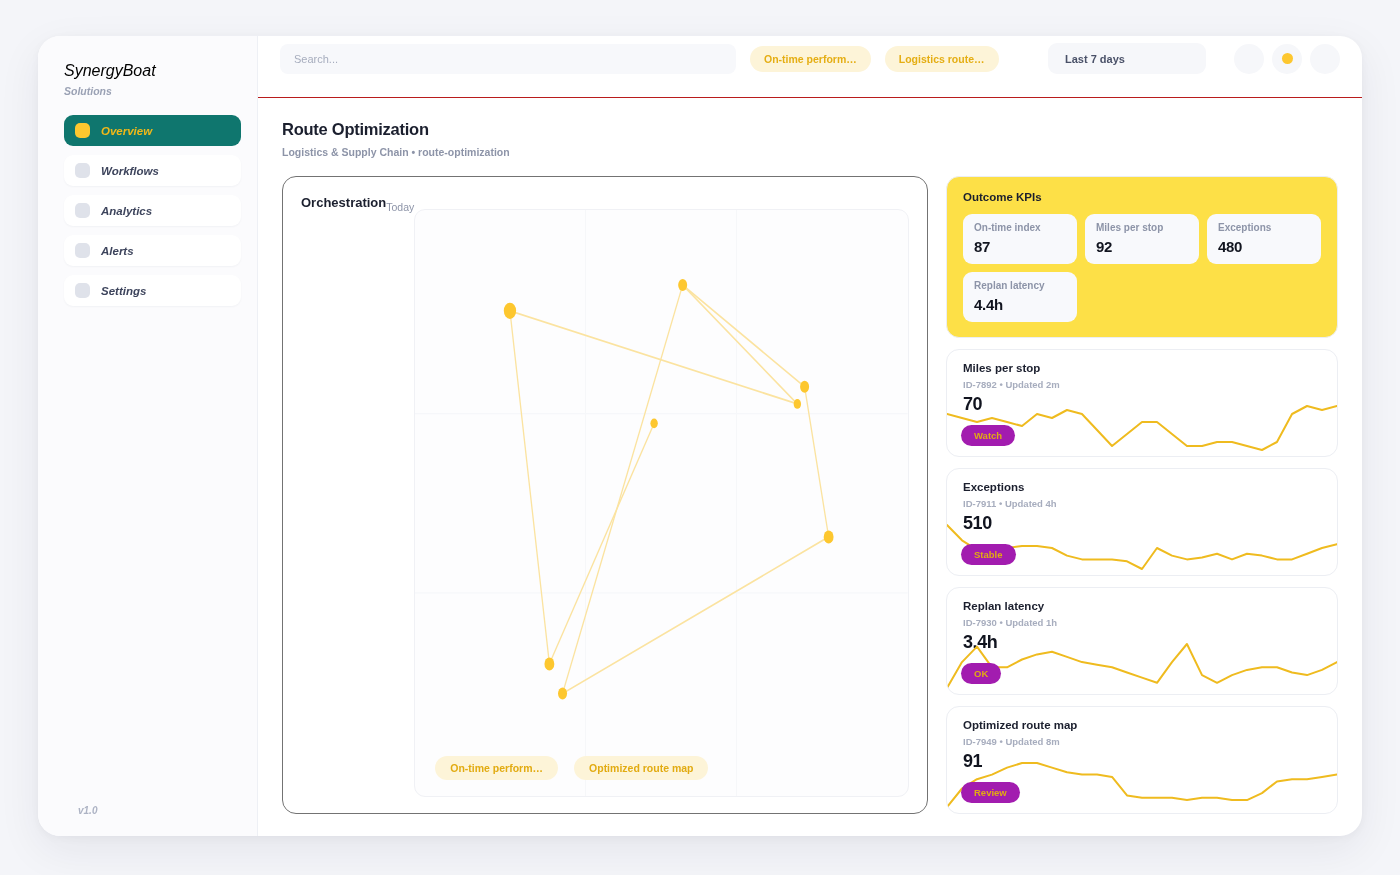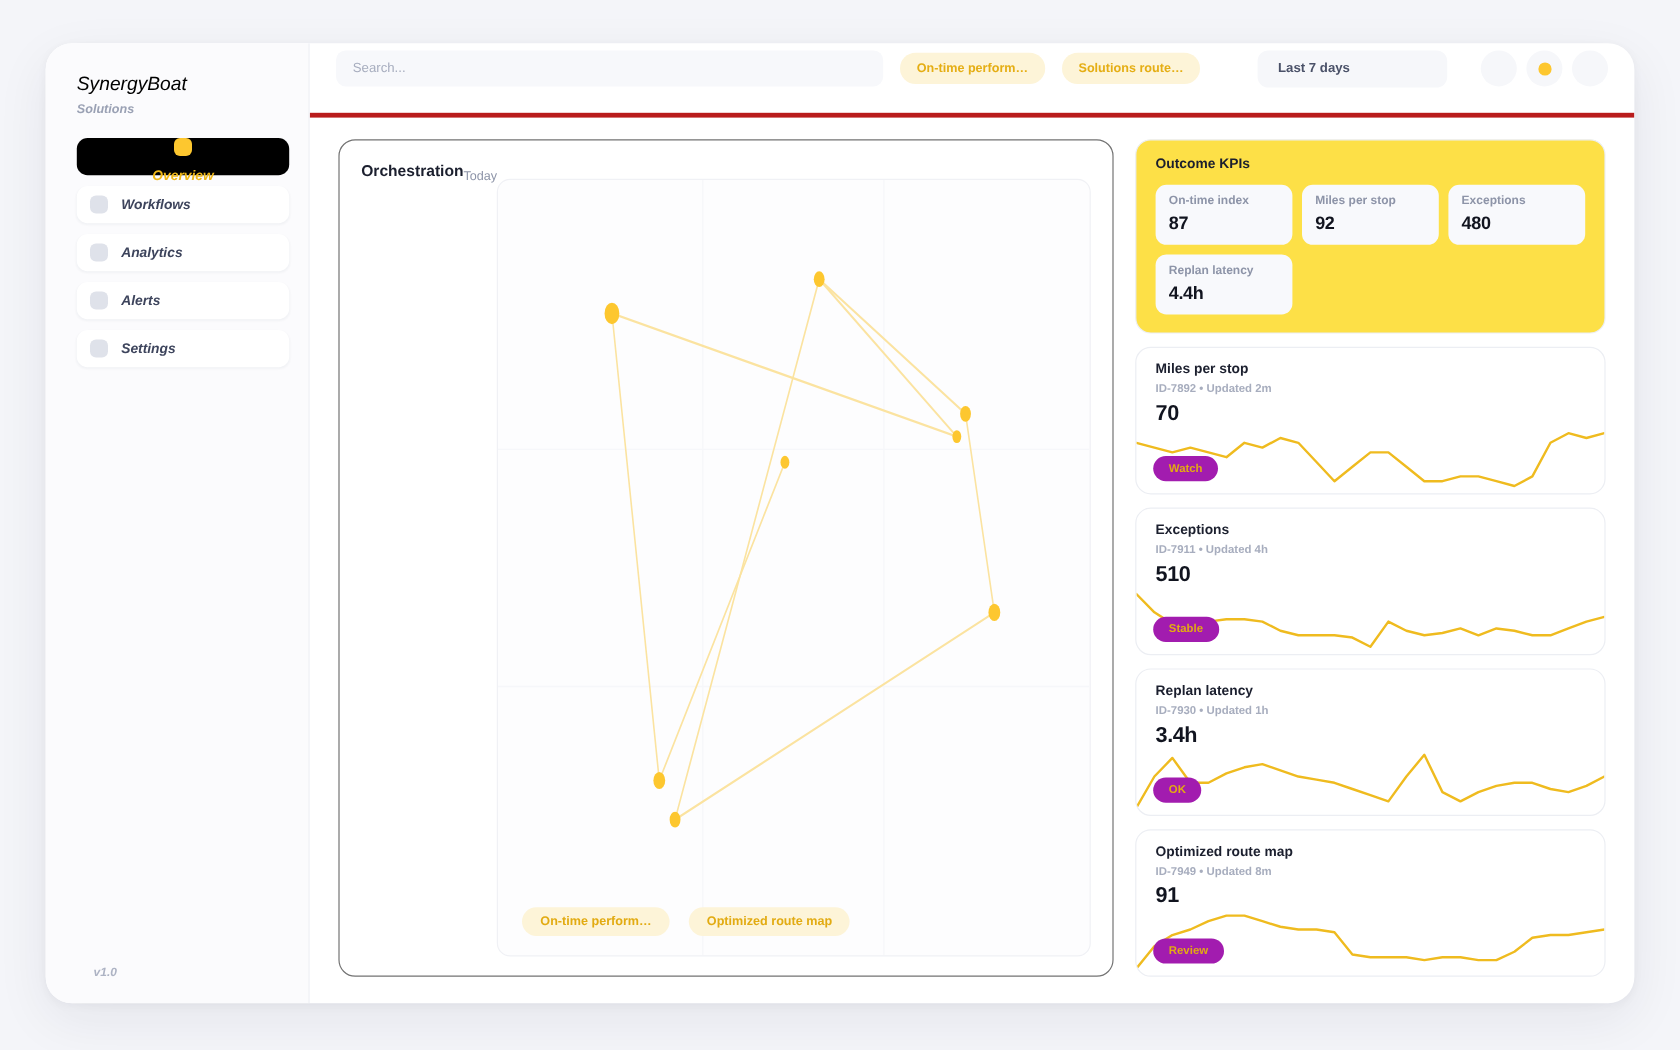--- a/index.html
+++ b/index.html
@@ -35,39 +35,39 @@
   }
   .nav { margin-top: 18px; display: flex; flex-direction: column; gap: 9px; }
   .nav-item {
     display: flex; align-items: center; gap: 11px;
     height: 31px; padding: 0 11px;
     border-radius: 9px;
     background: #ffffff;
     box-shadow: 0 1px 2px rgba(30,35,60,.045);
     cursor: pointer;
   }
-  .nav-item.active { background: #000000; box-shadow: none; flex-direction: column; }
+  .nav-item.active { background: #0f766e; box-shadow: none; }
   .nav-dot {
     width: 15px; height: 15px; border-radius: 5px;
     background: #dfe2ea; flex: 0 0 15px;
   }
   .nav-item.active .nav-dot { background: #fdc72f; }
   .nav-label { font-size: 11.5px; font-weight: 700; color: #3d445c; }
   .nav-item.active .nav-label { color: #f0b818; }
   .sidebar-version {
     position: absolute; left: 40px; bottom: 20px;
     font-size: 10px; font-weight: 600; color: #adb3c4;
   }
 
   
   .main { flex: 1; display: flex; flex-direction: column; min-width: 0; }
 
   .topbar {
     height: 62px; flex: 0 0 62px;
-    border-bottom: 4px solid #b91c1c;
+    border-bottom: 1px solid #b91c1c;
     display: flex; align-items: center; gap: 14px;
     padding: 0 22px 16px 22px;
   }
   .search-box {
     flex: 1 1 auto; max-width: 456px;
     height: 30px; border-radius: 8px;
     background: #f7f8fb;
     display: flex; align-items: center;
     padding: 0 14px;
   }
@@ -241,37 +241,41 @@
   </aside>
 
   <section class="main">
 
     <header class="topbar">
       <div class="search-box">
         <input type="text" placeholder="Search..." style="">
       </div>
 
       <div class="chip-filter">On-time perform…</div>
-      <div class="chip-filter">Solutions route…</div>
+      <div class="chip-filter">Logistics route…</div>
 
       <div class="range-select">Last 7 days</div>
 
       <div class="icon-btns">
         <div class="icon-btn">
           <span></span>
         </div>
         <div class="icon-btn">
           <span class="badge-dot"></span>
         </div>
         <div class="icon-btn">
           <span></span>
         </div>
       </div>
     </header>
 
+    <div class="page-head">
+      <h1 class="page-title">Route Optimization</h1>
+      <div class="breadcrumb">Logistics &amp; Supply Chain • route-optimization</div>
+    </div>
 
     <div class="content">
 
       <div class="panel">
         <div class="panel-title">Orchestration</div>
         <div class="panel-sub">Today</div>
 
         <div class="plot-wrap">
           <svg id="net-svg" viewBox="0 0 600 540" preserveAspectRatio="none">
               <line x1="207.81599999999997" x2="207.81599999999997" y1="0" y2="540" stroke="#f4f5f8" stroke-width="1"></line>

